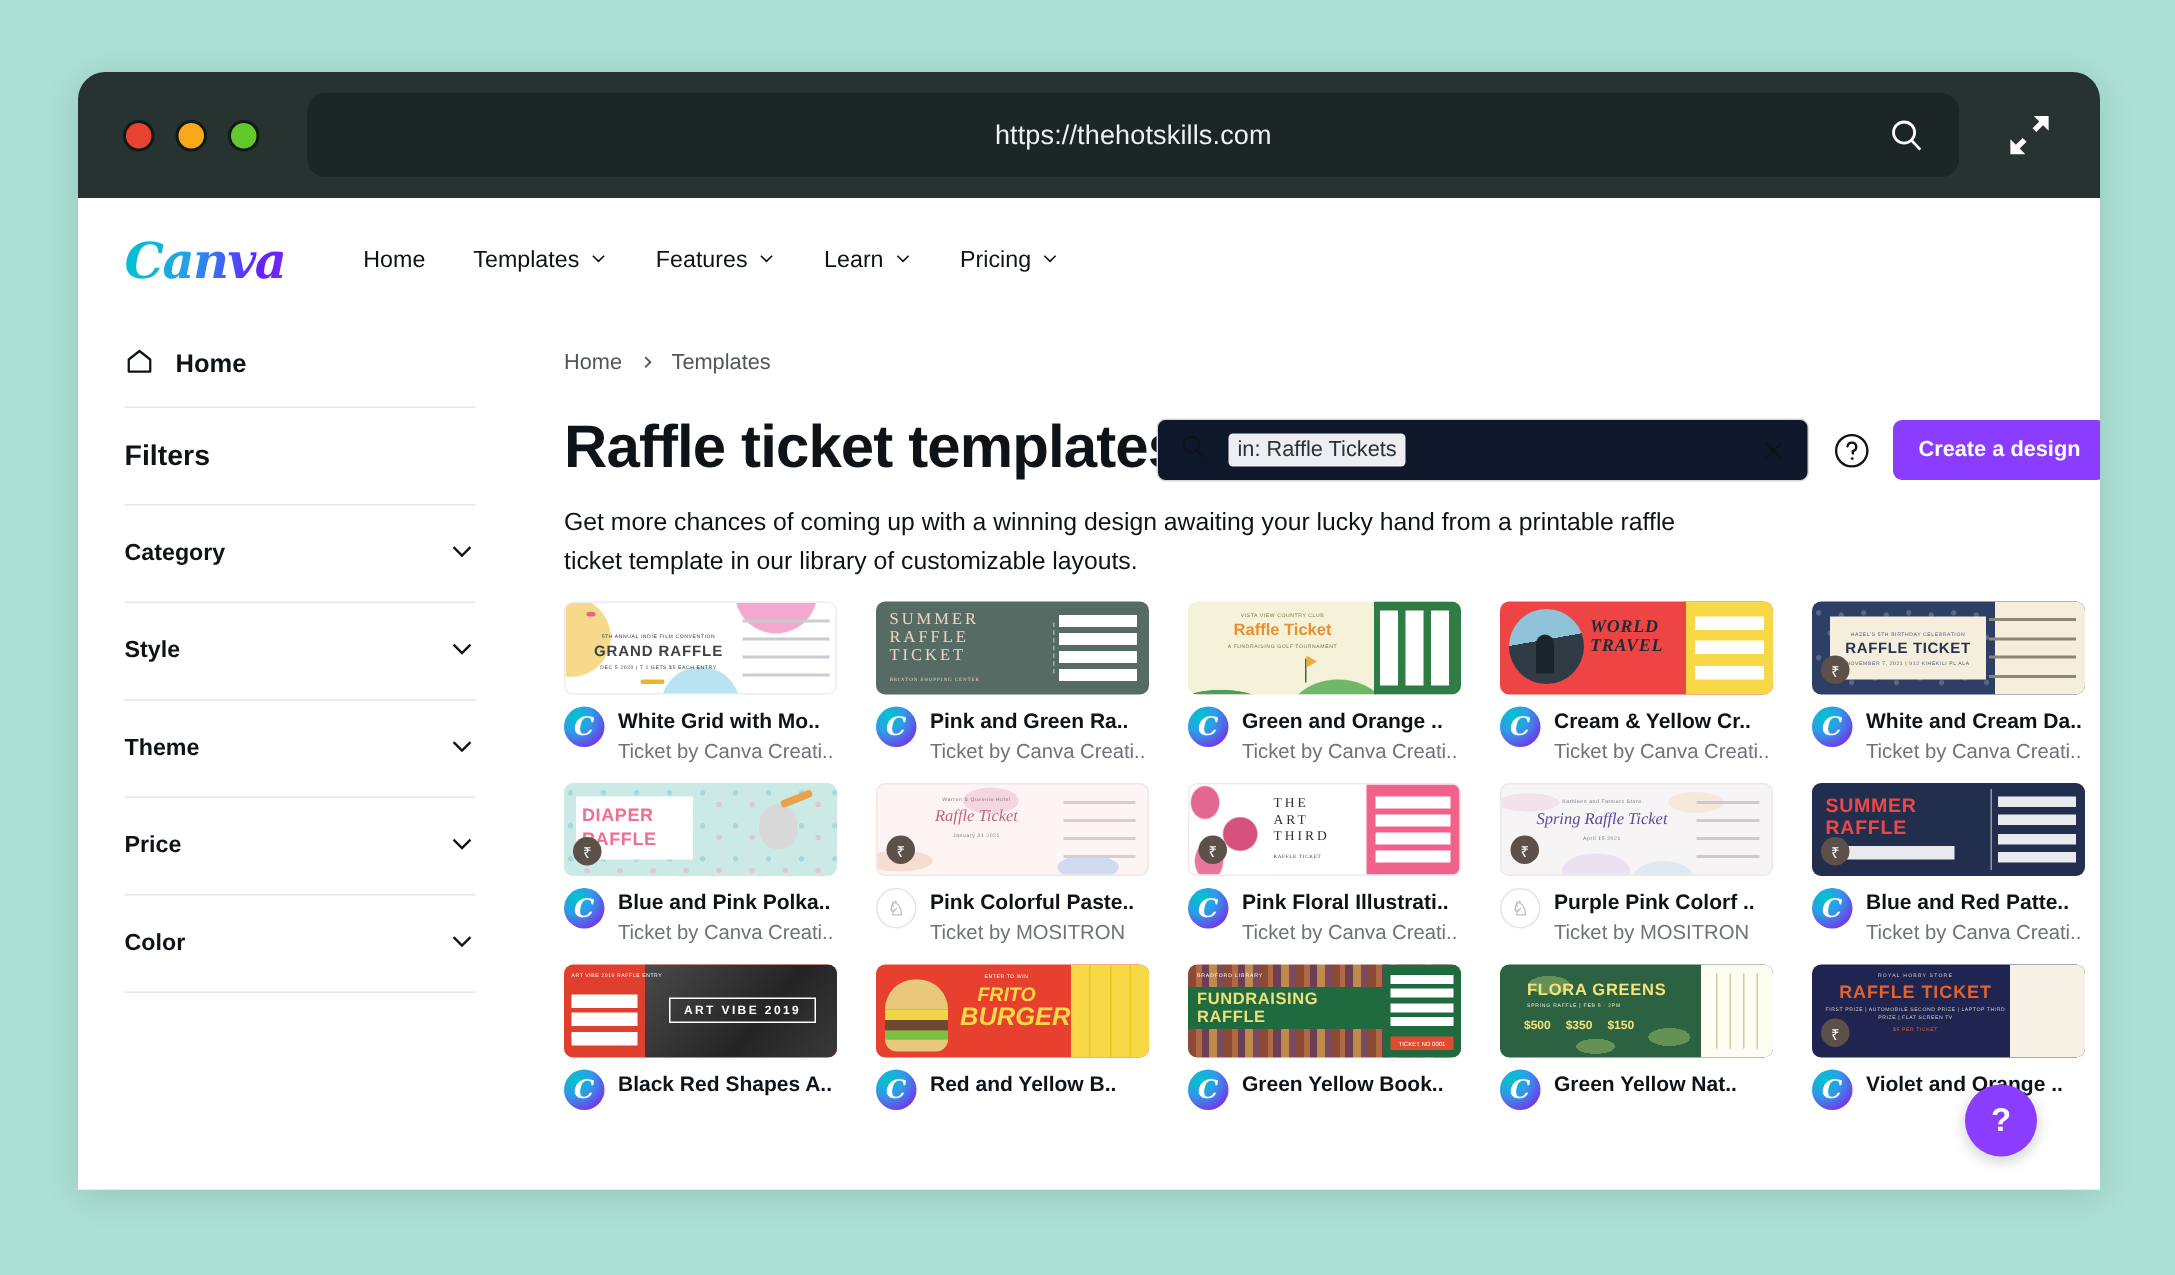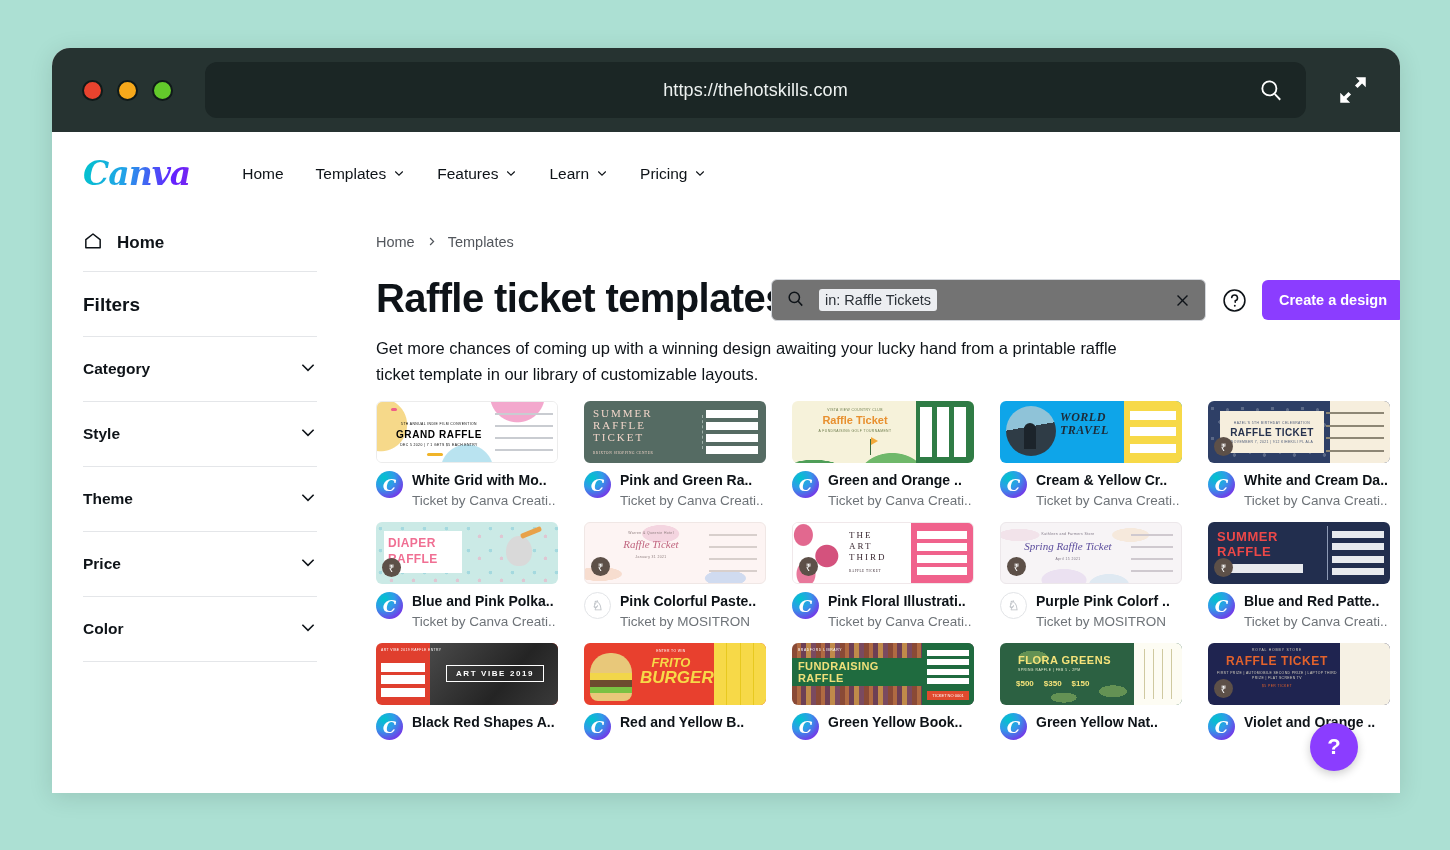--- a/index.html
+++ b/index.html
@@ -100,21 +100,21 @@
 
   .searchbox {
     position: absolute;
     left: 719px; top: 147px;
     width: 435px; height: 42px;
     border: 1px solid #d4d7dc;
     border-radius: 6px;
     display: flex;
     align-items: center;
     padding: 0 14px;
-    background: #737373;
+    background: #0f172a;
   }
   .search-chip {
     background: #eceef1;
     color: #2b3137;
     font-size: 14.5px;
     border-radius: 3px;
     padding: 3px 6px;
     margin-left: 14px;
   }
   .search-clear {
@@ -482,21 +482,21 @@
         <div class="grid">
 
           <div class="card">
             <div class="thumb-wrap">
               <div class="thumb" style="background:#fff;border:1px solid #ececec;">
                 <div class="t-fill" style="background:
                     radial-gradient(circle at 2% 38%, #f6d98a 0 26px, transparent 27px),
                     radial-gradient(circle at 50% 115%, #b9e3f0 0 26px, transparent 27px),
                     radial-gradient(circle at 78% -12%, #f3a8cd 0 27px, transparent 28px),#fff;"></div>
                 <div style="position:absolute;left:14px;top:6px;width:6px;height:3px;background:#ef5f87;border-radius:2px;"></div>
-                <div style="position:absolute;left:6px;top:20px;right:62px;text-align:center;color:#000000;">
+                <div style="position:absolute;left:6px;top:20px;right:62px;text-align:center;color:#404040;">
                   <div class="tiny">5TH ANNUAL INDIE FILM CONVENTION</div>
                   <div class="ttl" style="font-size:10px;letter-spacing:.6px;margin-top:3px;">GRAND RAFFLE</div>
                   <div class="tiny" style="margin-top:3px;">DEC 5 2020 | 7 1 GETS $5 EACH ENTRY</div>
                 </div>
                 <div style="position:absolute;left:50px;bottom:6px;width:16px;height:3px;background:#f0b429;border-radius:2px;"></div>
                 <div class="stub-lines">
                     <i></i>
                     <i></i>
                     <i></i>
                     <i></i>
@@ -564,21 +564,21 @@
               <div class="avatar">C</div>
               <div class="card-text">
                 <div class="card-title">Green and Orange ..</div>
                 <div class="card-sub">Ticket by Canva Creati..</div>
               </div>
             </div>
           </div>
 
           <div class="card">
             <div class="thumb-wrap">
-              <div class="thumb" style="background:#0ea5e9;">
+              <div class="thumb" style="background:#ef4444;">
                 <div style="position:absolute;left:6px;top:5px;width:50px;height:50px;border-radius:50%;background:linear-gradient(170deg,#8fc3d8 0 42%,#2f3c46 42% 100%);"></div>
                 <div style="position:absolute;left:24px;top:22px;width:12px;height:26px;background:#1c242b;border-radius:6px 6px 0 0;"></div>
                 <div style="position:absolute;left:60px;top:10px;color:#1e2b38;font-family:'Liberation Serif',serif;font-style:italic;font-weight:700;line-height:13px;">
                   <div style="font-size:12px;letter-spacing:.5px;">WORLD</div>
                   <div style="font-size:12px;letter-spacing:.5px;">TRAVEL</div>
                 </div>
                 <div style="position:absolute;right:0;top:0;bottom:0;width:58px;background:#f7d948;"></div>
                 <div style="position:absolute;right:6px;top:6px;width:46px;bottom:6px;display:flex;flex-direction:column;justify-content:space-around;">
                   <div style="height:9px;background:#fff;"></div>
                     <div style="height:9px;background:#fff;"></div>

